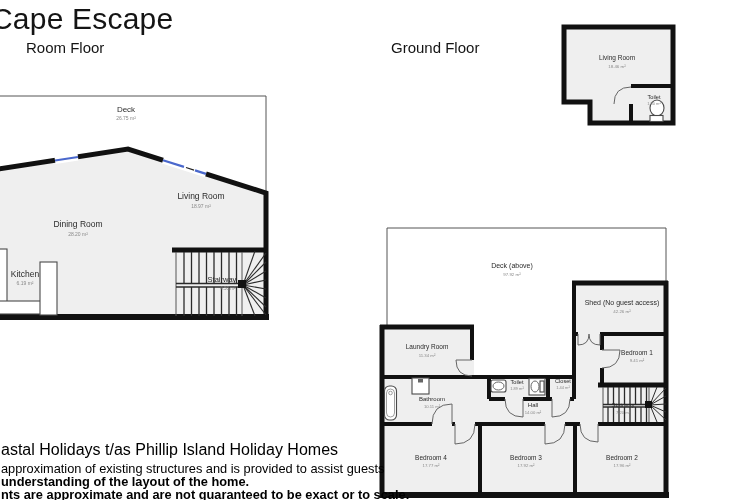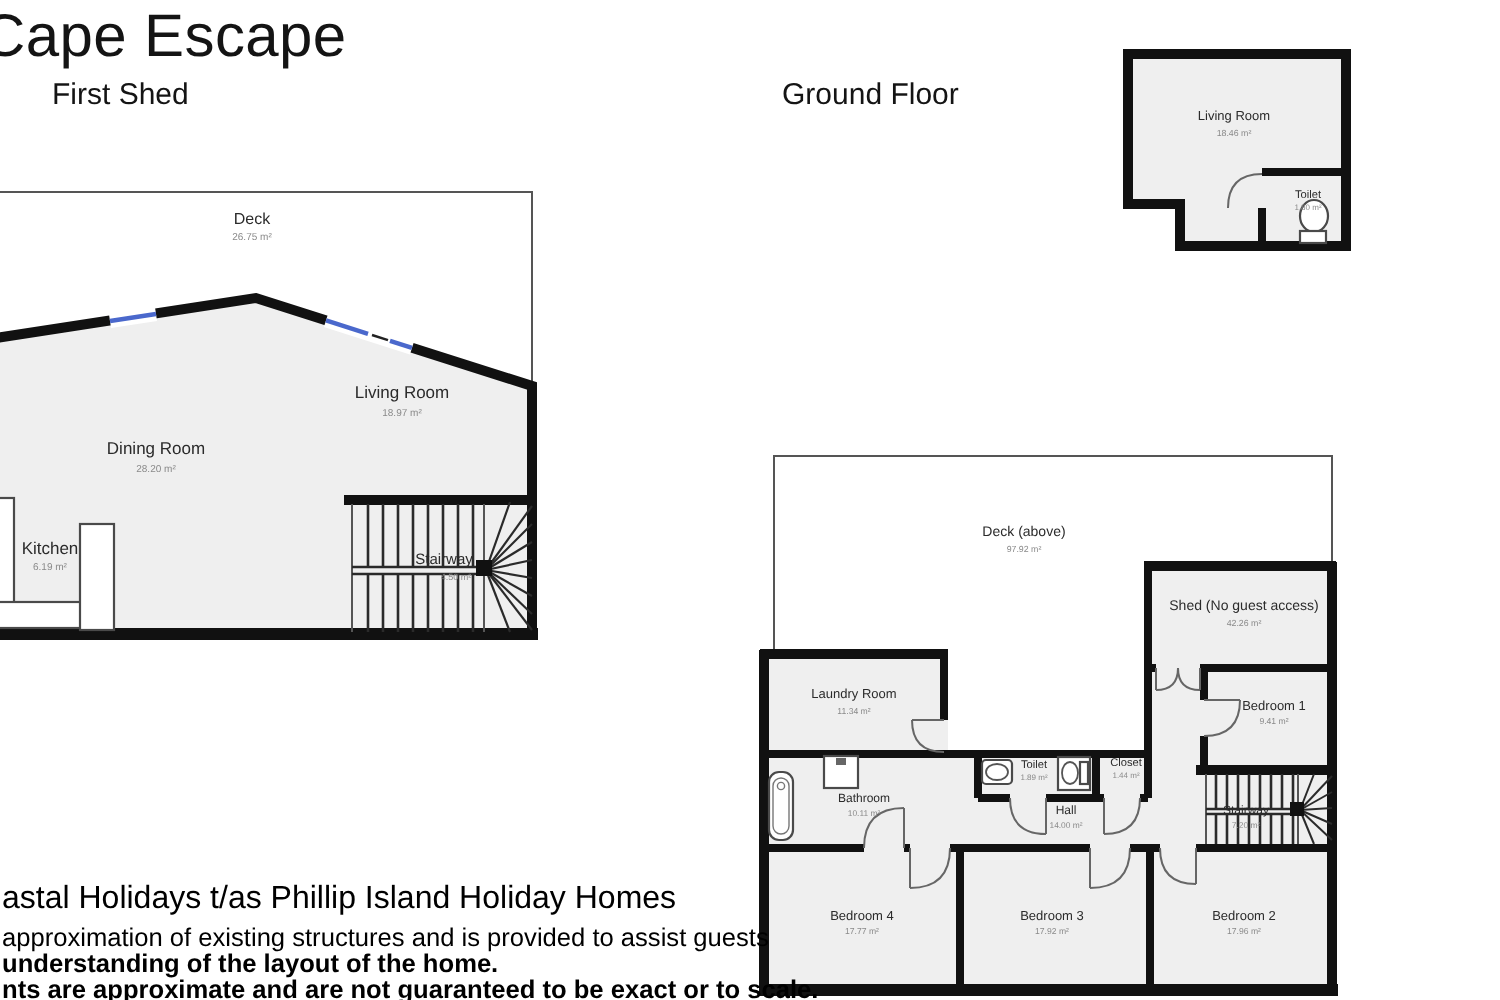--- a/index.html
+++ b/index.html
@@ -24,21 +24,21 @@
   .door{stroke:#666666;stroke-width:1;fill:none;}
   .fixture{stroke:#4a4a4a;stroke-width:1.1;fill:#ffffff;}
   .rname{fill:#2b2b2b;}
   .rarea{fill:#8a8a8a;}
   text{font-family:"Liberation Sans", sans-serif;text-anchor:middle;}
 </style>
 </head>
 <body>
 
 <div id="page-title" class="abs">Cape Escape</div>
-<div id="ff-header" class="abs">First Shed</div>
+<div id="ff-header" class="abs">Room Floor</div>
 <div id="gf-header" class="abs">Ground Floor</div>
 
 <svg width="750" height="500" viewBox="0 0 750 500">
 
   <g>
 
     <polyline class="thin" points="-2,96 266,96 266,191"></polyline>
 
     <path d="M -2,169 L 128,149 L 266,193 L 266,317 L -2,317 Z" fill="#efefef"></path>
 

